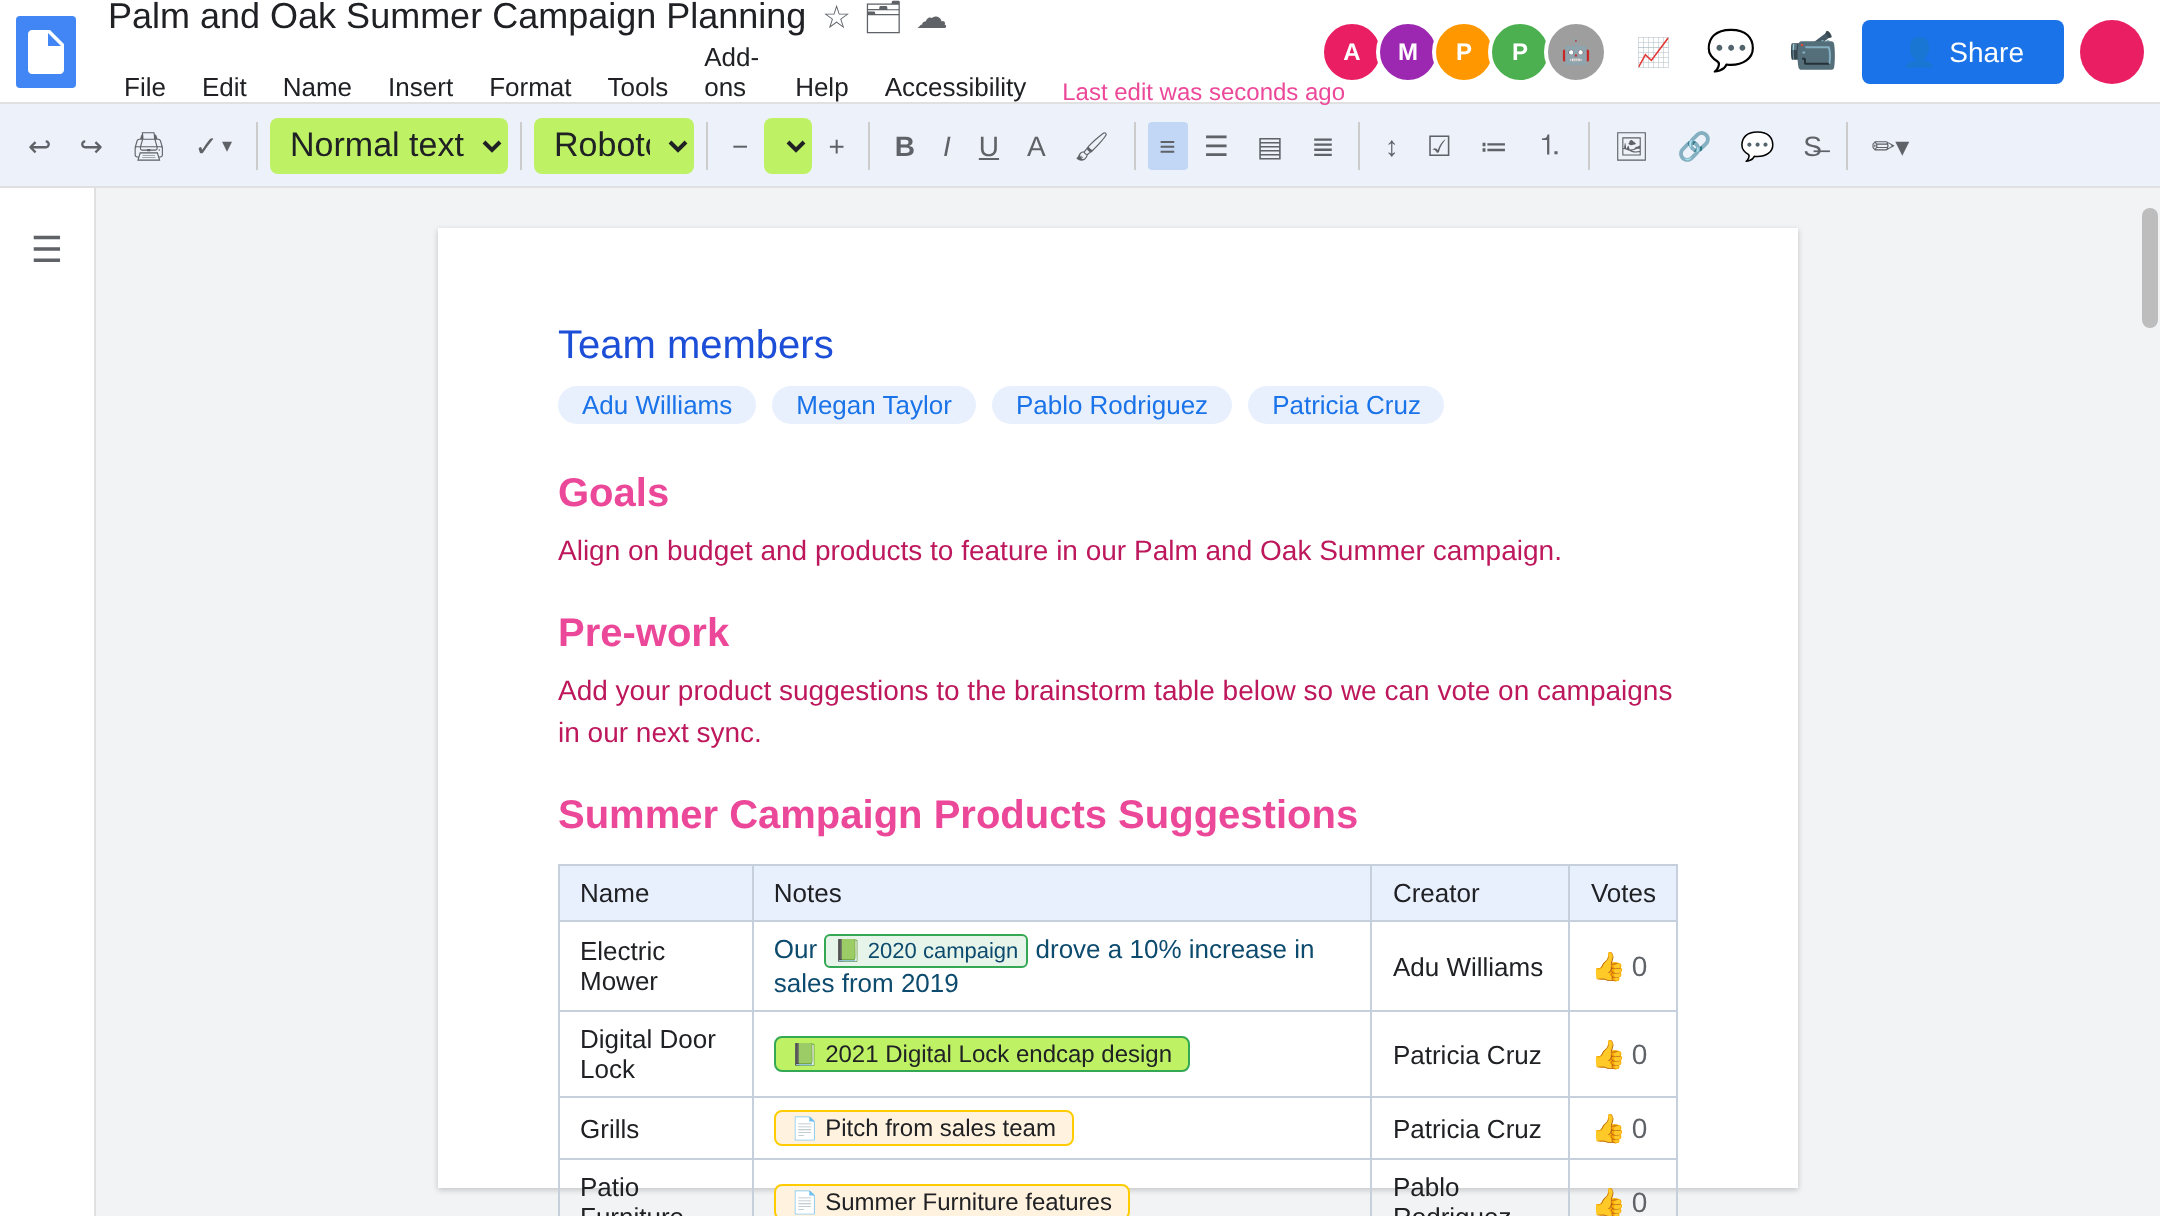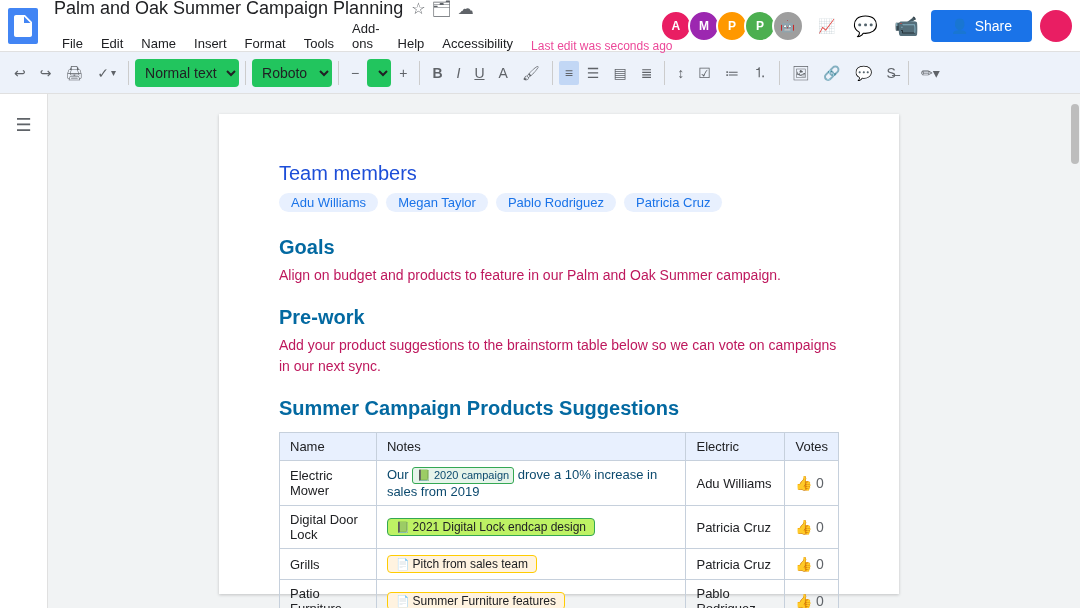--- a/index.html
+++ b/index.html
@@ -32,21 +32,21 @@
     #share-btn { background: #1a73e8; color: #fff; border: none; border-radius: 4px; padding: 8px 20px; font-size: 14px; cursor: pointer; display: flex; align-items: center; gap: 6px; }
     #user-avatar { width: 32px; height: 32px; border-radius: 50%; background: #e91e63; cursor: pointer; }
 
     
     #toolbar {
       display: flex; align-items: center; background: #edf2fa;
       padding: 4px 8px; height: 42px; gap: 2px; border-bottom: 1px solid #e0e0e0; overflow: hidden;
     }
     .tb-btn { background: none; border: none; cursor: pointer; color: #5f6368; padding: 4px 6px; border-radius: 4px; font-size: 14px; display: flex; align-items: center; gap: 2px; }
     .tb-sep { width: 1px; height: 24px; background: #ccc; margin: 0 4px; }
-    .tb-select { border: none; background: #22c55e; border-radius: 4px; padding: 2px 6px; font-size: 14px; color: #202124; cursor: pointer; height: 28px; }
+    .tb-select { border: none; background: #bef264; border-radius: 4px; padding: 2px 6px; font-size: 17px; color: #202124; cursor: pointer; height: 28px; }
     .tb-bold { font-weight: bold; }
     .tb-italic { font-style: italic; }
     .tb-underline { text-decoration: underline; }
     .align-active { background: #c2d7f5; border-radius: 2px; }
 
     
     #main { display: flex; height: calc(608px - 52px - 42px); overflow: hidden; }
     #sidebar { width: 48px; background: #fff; border-right: 1px solid #e0e0e0; display: flex; flex-direction: column; align-items: center; padding-top: 12px; }
     .sidebar-icon { color: #5f6368; font-size: 18px; cursor: pointer; padding: 8px; }
     #doc-area { flex: 1; overflow-y: auto; background: #f1f3f4; padding: 20px; display: flex; justify-content: center; }
@@ -57,21 +57,21 @@
     #document {
       width: 680px; background: #fff; padding: 48px 60px; min-height: 480px;
       box-shadow: 0 1px 3px rgba(0,0,0,0.2);
     }
 
     h2.doc-heading { font-size: 20px; font-weight: 400; color: #1d4ed8; margin-bottom: 8px; font-family: 'Arial', sans-serif; }
     .team-chips { display: flex; gap: 8px; flex-wrap: wrap; margin-bottom: 24px; }
     .chip { background: #e8f0fe; color: #1a73e8; border-radius: 16px; padding: 2px 12px; font-size: 13px; }
 
     .section { margin-bottom: 20px; }
-    .section-title { font-size: 20px; font-weight: 600; color: #0369a1; margin-bottom: 6px; }
+    .section-title { font-size: 20px; font-weight: 600; color: #ec4899; margin-bottom: 6px; }
     .section-body { font-size: 14px; color: #be185d; line-height: 1.5; }
 
     
     #prod-table { width: 100%; border-collapse: collapse; margin-top: 12px; font-size: 13px; }
     #prod-table th { background: #e8f0fe; text-align: left; padding: 6px 10px; font-weight: 500; color: #202124; border: 1px solid #c6d0dc; }
     #prod-table td { padding: 6px 10px; border: 1px solid #c6d0dc; color: #202124; vertical-align: middle; }
     .chip-link { background: #fff3e0; border: 1px solid #ffcc02; border-radius: 4px; padding: 1px 8px; font-size: 12px; color: #202124; white-space: nowrap; display: inline-flex; align-items: center; gap: 3px; }
     .chip-link::before { content: '📄'; font-size: 11px; }
     .chip-green { background: #bef264; border-color: #34a853; }
     .chip-green::before { content: '📗'; }
@@ -205,21 +205,21 @@
         <div class="section-body">Add your product suggestions to the brainstorm table below so we can vote on campaigns in our next sync.</div>
       </div>
 
       <div class="section">
         <div class="section-title">Summer Campaign Products Suggestions</div>
         <table id="prod-table">
           <thead>
             <tr>
               <th>Name</th>
               <th>Notes</th>
-              <th>Electric</th>
+              <th>Creator</th>
               <th>Votes</th>
             </tr>
           </thead>
           <tbody>
 
             <tr>
               <td>Electric Mower</td>
               <td>
                 <span style="font-size:13px;color:#0c4a6e;">Our <span style="background:#e6f4ea;border:1px solid #34a853;border-radius:3px;padding:1px 4px;font-size:11px;display:inline-flex;align-items:center;gap:2px;">📗 2020 campaign</span> drove a 10% increase in sales from 2019</span>
               </td>

